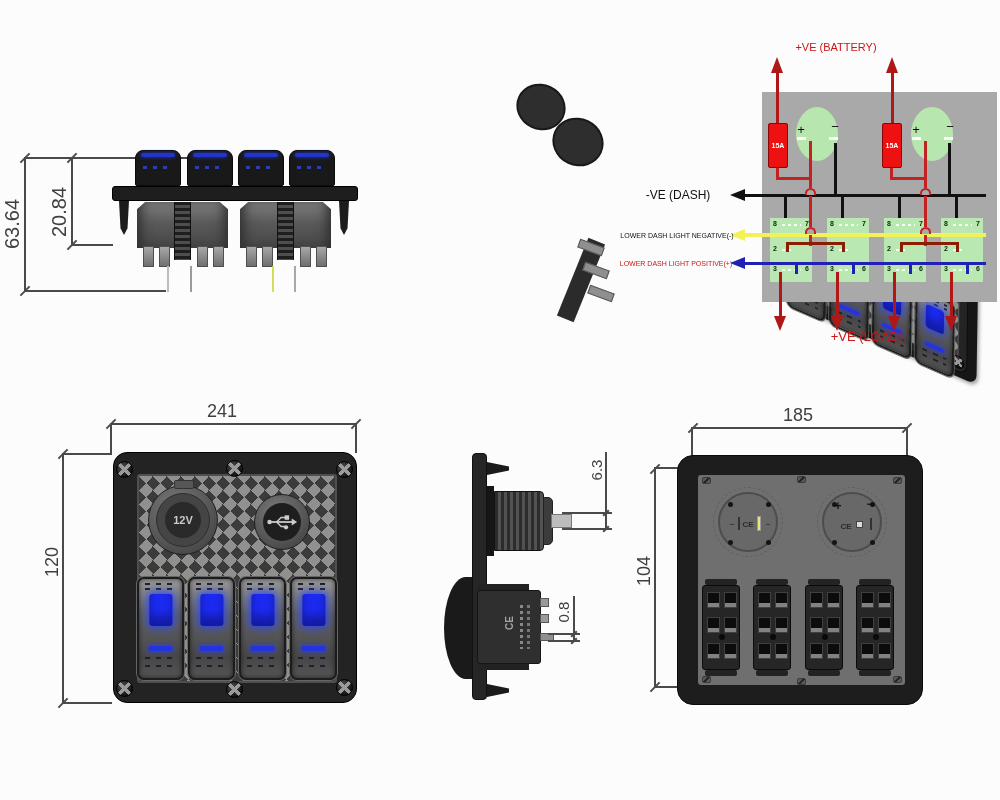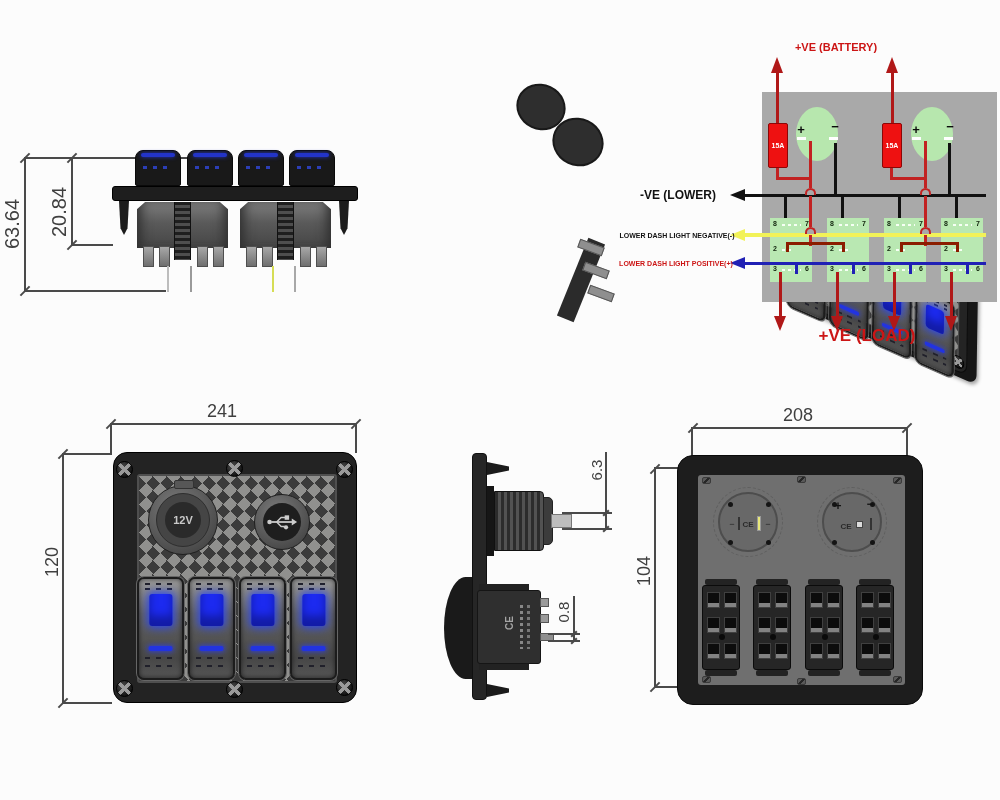--- a/index.html
+++ b/index.html
@@ -53,21 +53,21 @@
           background:repeating-linear-gradient(90deg,#f6fff4 0 3px,transparent 3px 6px); }
   .wire { position:absolute; }
   .ah-left { position:absolute; width:0; height:0;
              border-top:6px solid transparent; border-bottom:6px solid transparent; }
   .ah-up   { position:absolute; width:0; height:0;
              border-left:6px solid transparent; border-right:6px solid transparent; }
   .ah-down { position:absolute; width:0; height:0;
              border-left:6px solid transparent; border-right:6px solid transparent; }
   .jump { position:absolute; width:11px; height:7px; border:2.5px solid #c22222;
           border-bottom:none; border-radius:8px 8px 0 0; background:#a9a9a9; }
-  .wlabel { position:absolute; font-weight:bold; white-space:nowrap;
+  .wlabel { position:absolute; font-weight:normal; white-space:nowrap;
             transform:translate(-50%,-50%); }
 
   
   .rearsock { position:absolute; width:60px; height:60px; border-radius:50%;
               border:2px solid #4d4d4d; background:#686868; }
   .rearsock .dashring { position:absolute; inset:-7px; border:1px dashed #5f5f5f; border-radius:50%; }
   .rdot { position:absolute; width:5px; height:5px; border-radius:50%; background:#141414; }
   .rswb { position:absolute; top:585px; width:38px; height:85px; background:#262626;
           border:1px solid #0b0b0b; border-radius:3px; }
   .rswb .ear-t, .rswb .ear-b { position:absolute; left:2px; right:2px; height:6px;
@@ -258,21 +258,21 @@
     <div class="wlabel" style="left:235px;top:106px;font-size:13px;color:#0b0b0b">−</div>
     <div class="wlabel" style="left:316px;top:109px;font-size:13px;color:#0b0b0b">+</div>
     <div class="wlabel" style="left:350px;top:106px;font-size:13px;color:#0b0b0b">−</div>
     <div class="a" style="left:197px;top:117px;width:9px;height:3px;background:#fff"></div>
     <div class="a" style="left:229px;top:117px;width:9px;height:3px;background:#fff"></div>
     <div class="a" style="left:312px;top:117px;width:9px;height:3px;background:#fff"></div>
     <div class="a" style="left:344px;top:117px;width:9px;height:3px;background:#fff"></div>
 
     <div class="wire" style="left:144px;top:174px;width:242px;height:3px;background:#111"></div>
     <div class="ah-left" style="left:130px;top:169px;border-right:15px solid #111"></div>
-    <div class="wlabel" style="left:78px;top:175px;font-size:12px;color:#111">-VE (LOWER)</div>
+    <div class="wlabel" style="left:78px;top:175px;font-size:12px;color:#111">-VE (DASH)</div>
 
     <div class="wire" style="left:234px;top:123px;width:2.5px;height:53px;background:#111"></div>
     <div class="wire" style="left:348px;top:123px;width:2.5px;height:53px;background:#111"></div>
     <div class="wire" style="left:184px;top:176px;width:2.5px;height:27px;background:#111"></div>
     <div class="wire" style="left:241px;top:176px;width:2.5px;height:27px;background:#111"></div>
     <div class="wire" style="left:298px;top:176px;width:2.5px;height:27px;background:#111"></div>
     <div class="wire" style="left:355px;top:176px;width:2.5px;height:27px;background:#111"></div>
 
     <div class="wsw" style="left:170px;top:198px">
       <span class="pin" style="left:3px;top:2px">8</span>
@@ -350,21 +350,21 @@
     <div class="wire" style="left:356px;top:222px;width:2.5px;height:10px;background:#8b1d00"></div>
 
     <div class="wire" style="left:179px;top:252px;width:3px;height:44px;background:#b01818"></div>
     <div class="ah-down" style="left:174px;top:296px;border-top:15px solid #b01818"></div>
     <div class="wire" style="left:236px;top:252px;width:3px;height:44px;background:#b01818"></div>
     <div class="ah-down" style="left:231px;top:296px;border-top:15px solid #b01818"></div>
     <div class="wire" style="left:293px;top:252px;width:3px;height:44px;background:#b01818"></div>
     <div class="ah-down" style="left:288px;top:296px;border-top:15px solid #b01818"></div>
     <div class="wire" style="left:350px;top:252px;width:3px;height:44px;background:#b01818"></div>
     <div class="ah-down" style="left:345px;top:296px;border-top:15px solid #b01818"></div>
-    <div class="wlabel" style="left:267px;top:316px;font-size:17px;color:#cc1515">+VE (LOAD)</div>
+    <div class="wlabel" style="left:267px;top:316px;font-size:13px;color:#cc1515">+VE (LOAD)</div>
   </div>
 
   <div class="a" style="left:0;top:395px;width:420px;height:330px">
     <div class="htext dim-md" style="left:222px;top:16px">241</div>
     <div class="ln" style="left:110px;top:28px;width:247px;height:2px"></div>
     <div class="tick" style="left:111px;top:29px"></div>
     <div class="tick" style="left:356px;top:29px"></div>
     <div class="ln" style="left:110px;top:28px;width:2px;height:30px"></div>
     <div class="ln" style="left:355px;top:28px;width:2px;height:30px"></div>
     <div class="vtext dim-md" style="left:52px;top:167px">120</div>
@@ -471,21 +471,21 @@
 
     <div class="ln" style="left:143px;top:156px;width:2px;height:46px"></div>
     <div class="ln" style="left:118px;top:193px;width:32px;height:2px"></div>
     <div class="ln" style="left:118px;top:200px;width:32px;height:2px"></div>
     <div class="tick sm" style="left:144px;top:194px"></div>
     <div class="tick sm" style="left:144px;top:201px"></div>
     <div class="vtext dim-sm" style="left:133px;top:172px">0.8</div>
   </div>
 
   <div class="a" style="left:630px;top:395px;width:370px;height:330px">
-    <div class="htext dim-md" style="left:168px;top:20px">208</div>
+    <div class="htext dim-md" style="left:168px;top:20px">185</div>
     <div class="ln" style="left:62px;top:32px;width:216px;height:2px"></div>
     <div class="tick" style="left:63px;top:33px"></div>
     <div class="tick" style="left:277px;top:33px"></div>
     <div class="ln" style="left:61px;top:32px;width:2px;height:30px"></div>
     <div class="ln" style="left:276px;top:32px;width:2px;height:30px"></div>
     <div class="vtext dim-md" style="left:14px;top:176px">104</div>
     <div class="ln" style="left:24px;top:73px;width:2px;height:220px"></div>
     <div class="tick" style="left:25px;top:74px"></div>
     <div class="tick" style="left:25px;top:292px"></div>
     <div class="ln" style="left:24px;top:72px;width:38px;height:2px"></div>

